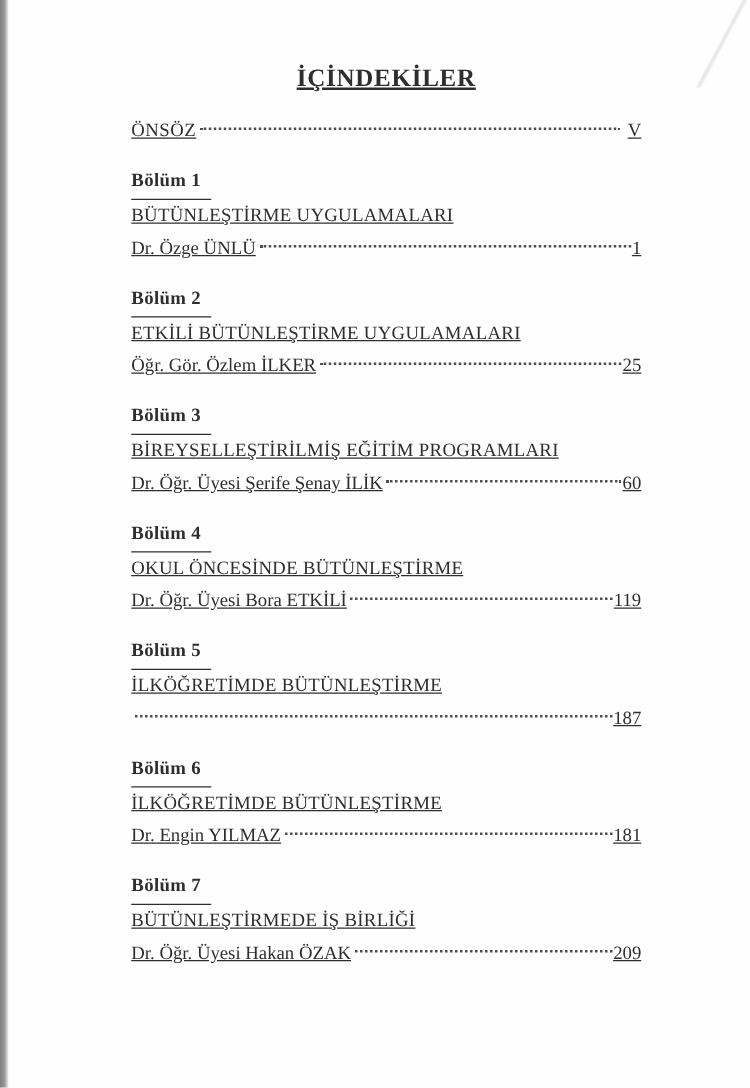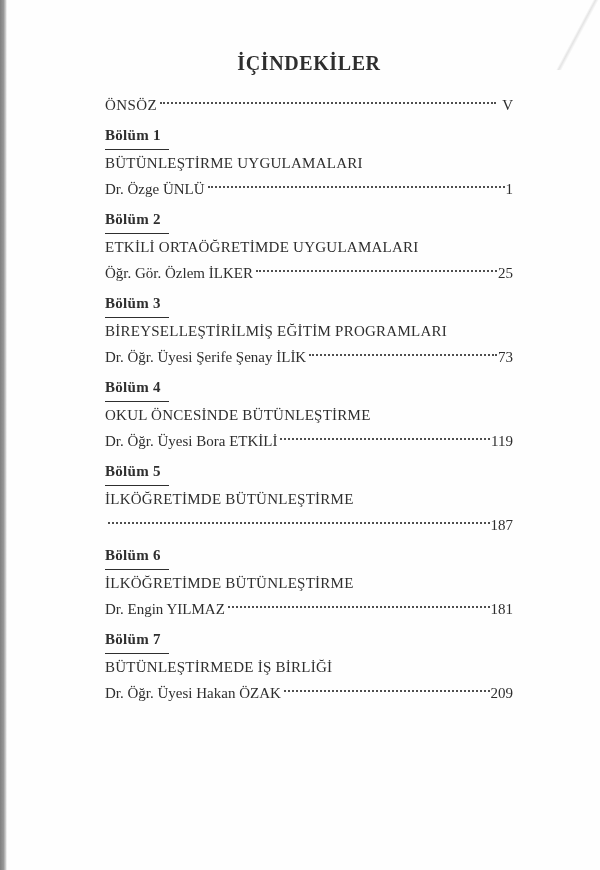--- a/index.html
+++ b/index.html
@@ -34,20 +34,21 @@
     right: 0;
     width: 46px;
     height: 70px;
     background: linear-gradient(118deg, transparent 47%, rgba(0,0,0,0.10) 50%, transparent 54%);
   }
   .content {
     position: absolute;
     left: 105px;
     top: 50px;
     width: 408px;
+    text-decoration: underline;
   }
   .toc-title {
     font-size: 20px;
     font-weight: bold;
     text-align: center;
     line-height: 26px;
     margin: 0 0 16px 0;
     letter-spacing: 0.6px;
   }
   .toc-line {
@@ -68,21 +69,21 @@
     border-bottom: 2px dotted #4e4e4e;
     margin: 0 1px 5px 3px;
   }
   .preface-line .page-num {
     padding-left: 5px;
   }
   .page-num {
     white-space: nowrap;
   }
   .section {
-    margin-top: 4px;
+    margin-top: 14px;
   }
   .bolum-row {
     line-height: 26px;
   }
   .bolum {
     display: inline-block;
     font-size: 15px;
     font-weight: bold;
     letter-spacing: 0.3px;
     border-bottom: 1.6px solid #2e2e2e;
@@ -121,37 +122,37 @@
         <span class="entry-label">Dr. Özge ÜNLÜ</span>
         <span class="leader"></span>
         <span class="page-num">1</span>
       </div>
     </div>
 
     <div class="section">
       <div class="bolum-row">
         <span class="bolum">Bölüm 2</span>
       </div>
-      <div class="chapter-title">ETKİLİ ORTAÖĞRETİMDE UYGULAMALARI</div>
+      <div class="chapter-title">ETKİLİ BÜTÜNLEŞTİRME UYGULAMALARI</div>
       <div class="toc-line">
         <span class="entry-label">Öğr. Gör. Özlem İLKER</span>
         <span class="leader"></span>
         <span class="page-num">25</span>
       </div>
     </div>
 
     <div class="section">
       <div class="bolum-row">
         <span class="bolum">Bölüm 3</span>
       </div>
       <div class="chapter-title">BİREYSELLEŞTİRİLMİŞ EĞİTİM PROGRAMLARI</div>
       <div class="toc-line">
         <span class="entry-label">Dr. Öğr. Üyesi Şerife Şenay İLİK</span>
         <span class="leader"></span>
-        <span class="page-num">73</span>
+        <span class="page-num">60</span>
       </div>
     </div>
 
     <div class="section">
       <div class="bolum-row">
         <span class="bolum">Bölüm 4</span>
       </div>
       <div class="chapter-title">OKUL ÖNCESİNDE BÜTÜNLEŞTİRME</div>
       <div class="toc-line">
         <span class="entry-label">Dr. Öğr. Üyesi Bora ETKİLİ</span>

